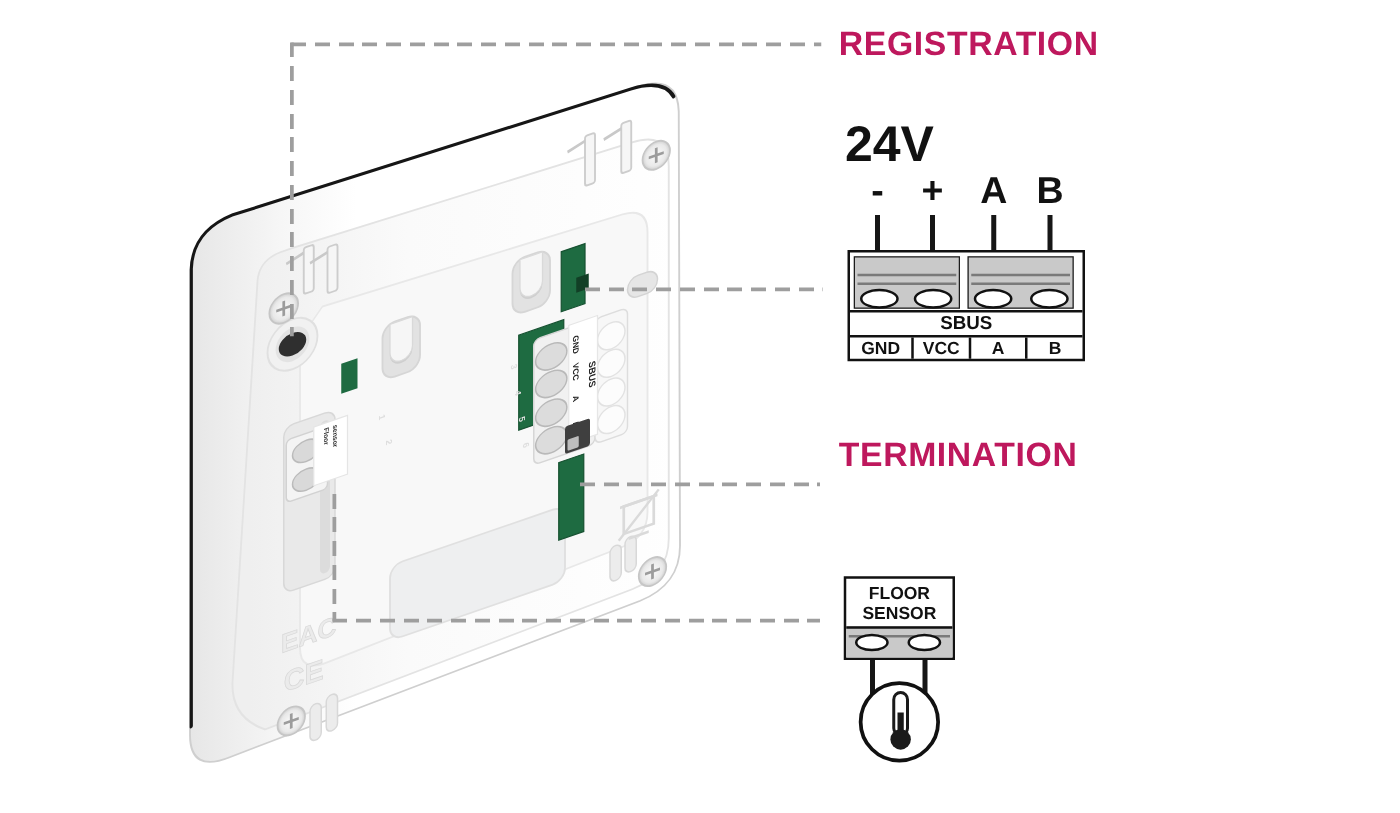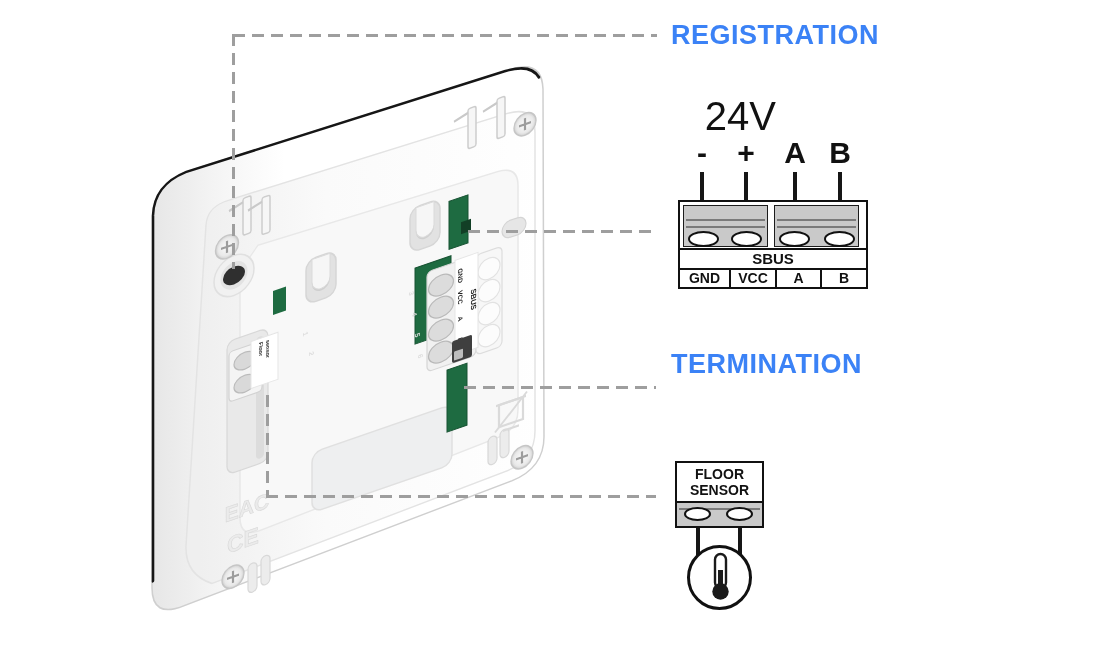--- a/index.html
+++ b/index.html
@@ -1,19 +1,19 @@
 <!DOCTYPE html>
 <html><head>
 <meta charset="utf-8">
 <style>
   html,body{margin:0;padding:0;background:#fff;}
   #canvas{position:relative;width:1120px;height:650px;background:#fff;overflow:hidden;
           font-family:"Liberation Sans",sans-serif;color:#111;}
   .abs{position:absolute;}
-  .callout{position:absolute;font-weight:800;font-size:27px;letter-spacing:.5px;color:#3b82f6;white-space:nowrap;}
+  .callout{position:absolute;font-weight:800;font-size:27px;letter-spacing:.5px;color:#be185d;white-space:nowrap;}
   .dash-h{position:absolute;height:3px;background:repeating-linear-gradient(90deg,#9e9e9e 0 12px,transparent 12px 19px);}
   .dash-v{position:absolute;width:3px;background:repeating-linear-gradient(180deg,#9e9e9e 0 12px,transparent 12px 19px);}
   .wire{position:absolute;width:3.5px;background:#161616;}
   .pinlbl{position:absolute;width:30px;text-align:center;font-weight:800;font-size:30px;color:#111;}
   #tblock{position:absolute;left:678px;top:200px;width:190px;height:89px;border:2.5px solid #111;background:#fff;box-sizing:border-box;}
   .tb-half{position:absolute;top:3px;width:85px;height:42px;background:#c9c9c9;border:1.8px solid #1c1c1c;box-sizing:border-box;}
   .tb-line{position:absolute;left:2px;right:2px;height:1.6px;background:#7a7a7a;}
   .tb-oval{position:absolute;width:31px;height:16px;border:2px solid #111;border-radius:50%;background:#fff;box-sizing:border-box;}
   #tb-sbus{position:absolute;left:0;right:0;top:45.5px;height:22px;border-top:2.5px solid #111;border-bottom:2.5px solid #111;
            display:flex;align-items:center;justify-content:center;font-weight:700;font-size:15px;box-sizing:border-box;}
@@ -194,21 +194,21 @@
   <div class="dash-h" style="left:233px;top:34px;width:424px"></div>
   <div class="dash-v" style="left:231.5px;top:34px;height:235px"></div>
   <div class="dash-h" style="left:468px;top:230px;width:190px"></div>
   <div class="dash-h" style="left:464px;top:386px;width:192px"></div>
   <div class="dash-v" style="left:266px;top:395px;height:102px"></div>
   <div class="dash-h" style="left:266px;top:495px;width:390px"></div>
 
   <div class="callout" style="left:671px;top:20px">REGISTRATION</div>
   <div class="callout" style="left:671px;top:349px">TERMINATION</div>
 
-  <div class="abs" style="left:676px;top:94px;width:100px;text-align:right;font-size:40px;font-weight:400">24V</div>
+  <div class="abs" style="left:676px;top:94px;width:100px;text-align:left;font-size:40px;font-weight:700">24V</div>
   <div class="pinlbl" style="left:687px;top:136px">-</div>
   <div class="pinlbl" style="left:731px;top:136px">+</div>
   <div class="pinlbl" style="left:780px;top:136px">A</div>
   <div class="pinlbl" style="left:825px;top:136px">B</div>
 
   <div class="wire" style="left:700.2px;top:172px;height:68px"></div>
   <div class="wire" style="left:744.2px;top:172px;height:68px"></div>
   <div class="wire" style="left:793.2px;top:172px;height:68px"></div>
   <div class="wire" style="left:838.2px;top:172px;height:68px"></div>
 

